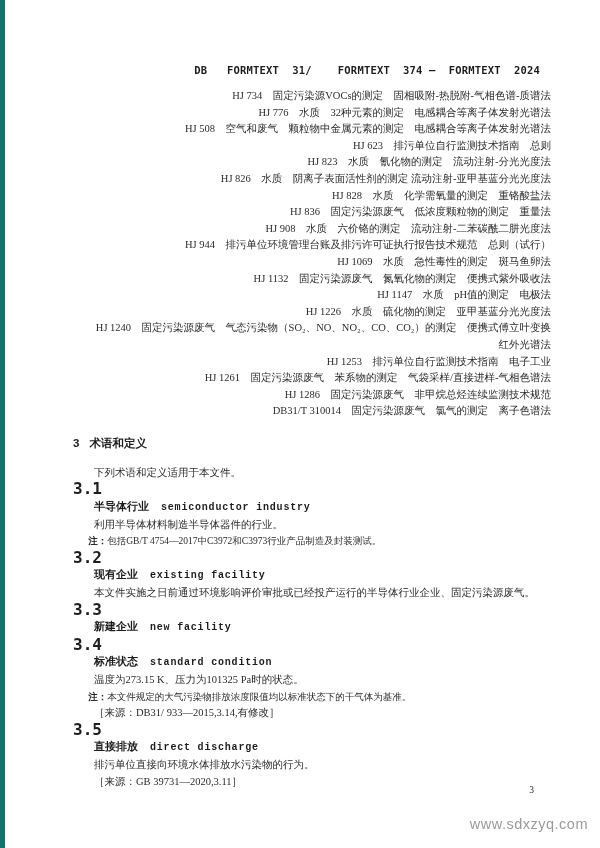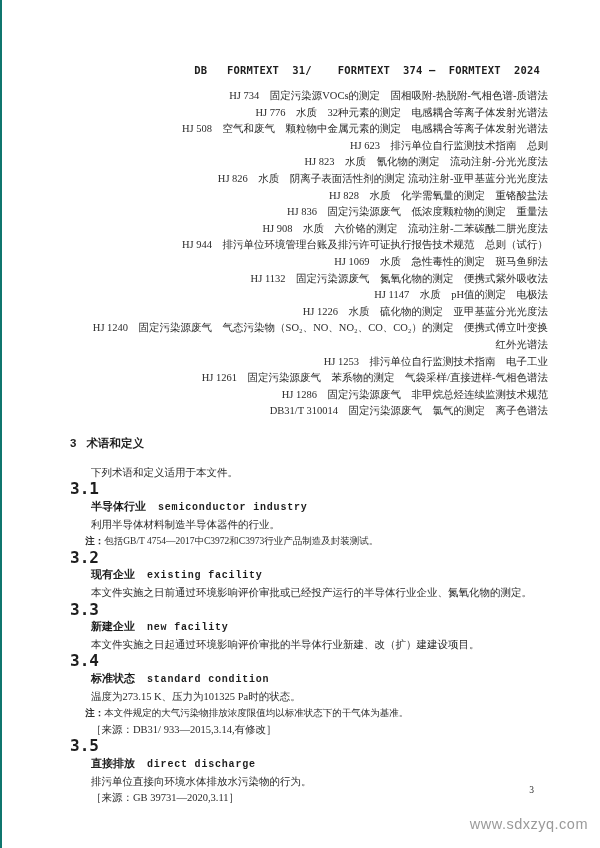--- a/index.html
+++ b/index.html
@@ -2,21 +2,21 @@
 <html><head>
 <meta charset="utf-8">
 <style>
   html,body { margin:0; padding:0; }
   body {
     width:600px; height:848px; background:#ffffff;
     font-family:"Liberation Serif", serif; color:#2b2b2b;
   }
   .page {
     position:relative; width:600px; height:848px; overflow:hidden;
-    background:#ffffff; border-left:2px solid #0f766e; box-sizing:border-box;
+    background:#ffffff; border-left:5px solid #0f766e; box-sizing:border-box;
   }
   .doc-header {
     position:absolute; top:64px; right:60px;
     font-family:"DejaVu Sans Mono", monospace; font-weight:bold;
     font-size:10.5px; letter-spacing:0.2px; white-space:pre; color:#1d1d1d;
   }
   .content {
     position:absolute; left:68px; top:88px; width:478px;
     font-size:10.5px; line-height:16.6px;
   }
@@ -93,27 +93,26 @@
       <div class="term-block">
         <div class="term-number">3.1</div>
         <div class="term-line"><span class="term-zh">半导体行业</span><span class="term-en">semiconductor industry</span></div>
         <div class="term-def">利用半导体材料制造半导体器件的行业。</div>
         <div class="term-note"><span class="note-label">注：</span><span>包括GB/T 4754—2017中C3972和C3973行业产品制造及封装测试。</span></div>
       </div>
 
       <div class="term-block">
         <div class="term-number">3.2</div>
         <div class="term-line"><span class="term-zh">现有企业</span><span class="term-en">existing facility</span></div>
-        <div class="term-def">本文件实施之日前通过环境影响评价审批或已经投产运行的半导体行业企业、氮氧化物的测定。</div>
+        <div class="term-def">本文件实施之日前通过环境影响评价审批或已经投产运行的半导体行业企业、固定污染源废气。</div>
       </div>
 
       <div class="term-block">
         <div class="term-number">3.3</div>
         <div class="term-line"><span class="term-zh">新建企业</span><span class="term-en">new facility</span></div>
-        <div class="term-def">本文件实施之日起通过环境影响评价审批的半导体行业新建、改（扩）建建设项目。</div>
       </div>
 
       <div class="term-block">
         <div class="term-number">3.4</div>
         <div class="term-line"><span class="term-zh">标准状态</span><span class="term-en">standard condition</span></div>
         <div class="term-def">温度为273.15 K、压力为101325 Pa时的状态。</div>
         <div class="term-note"><span class="note-label">注：</span><span>本文件规定的大气污染物排放浓度限值均以标准状态下的干气体为基准。</span></div>
         <div class="term-source">［来源：DB31/ 933—2015,3.14,有修改］</div>
       </div>
 

